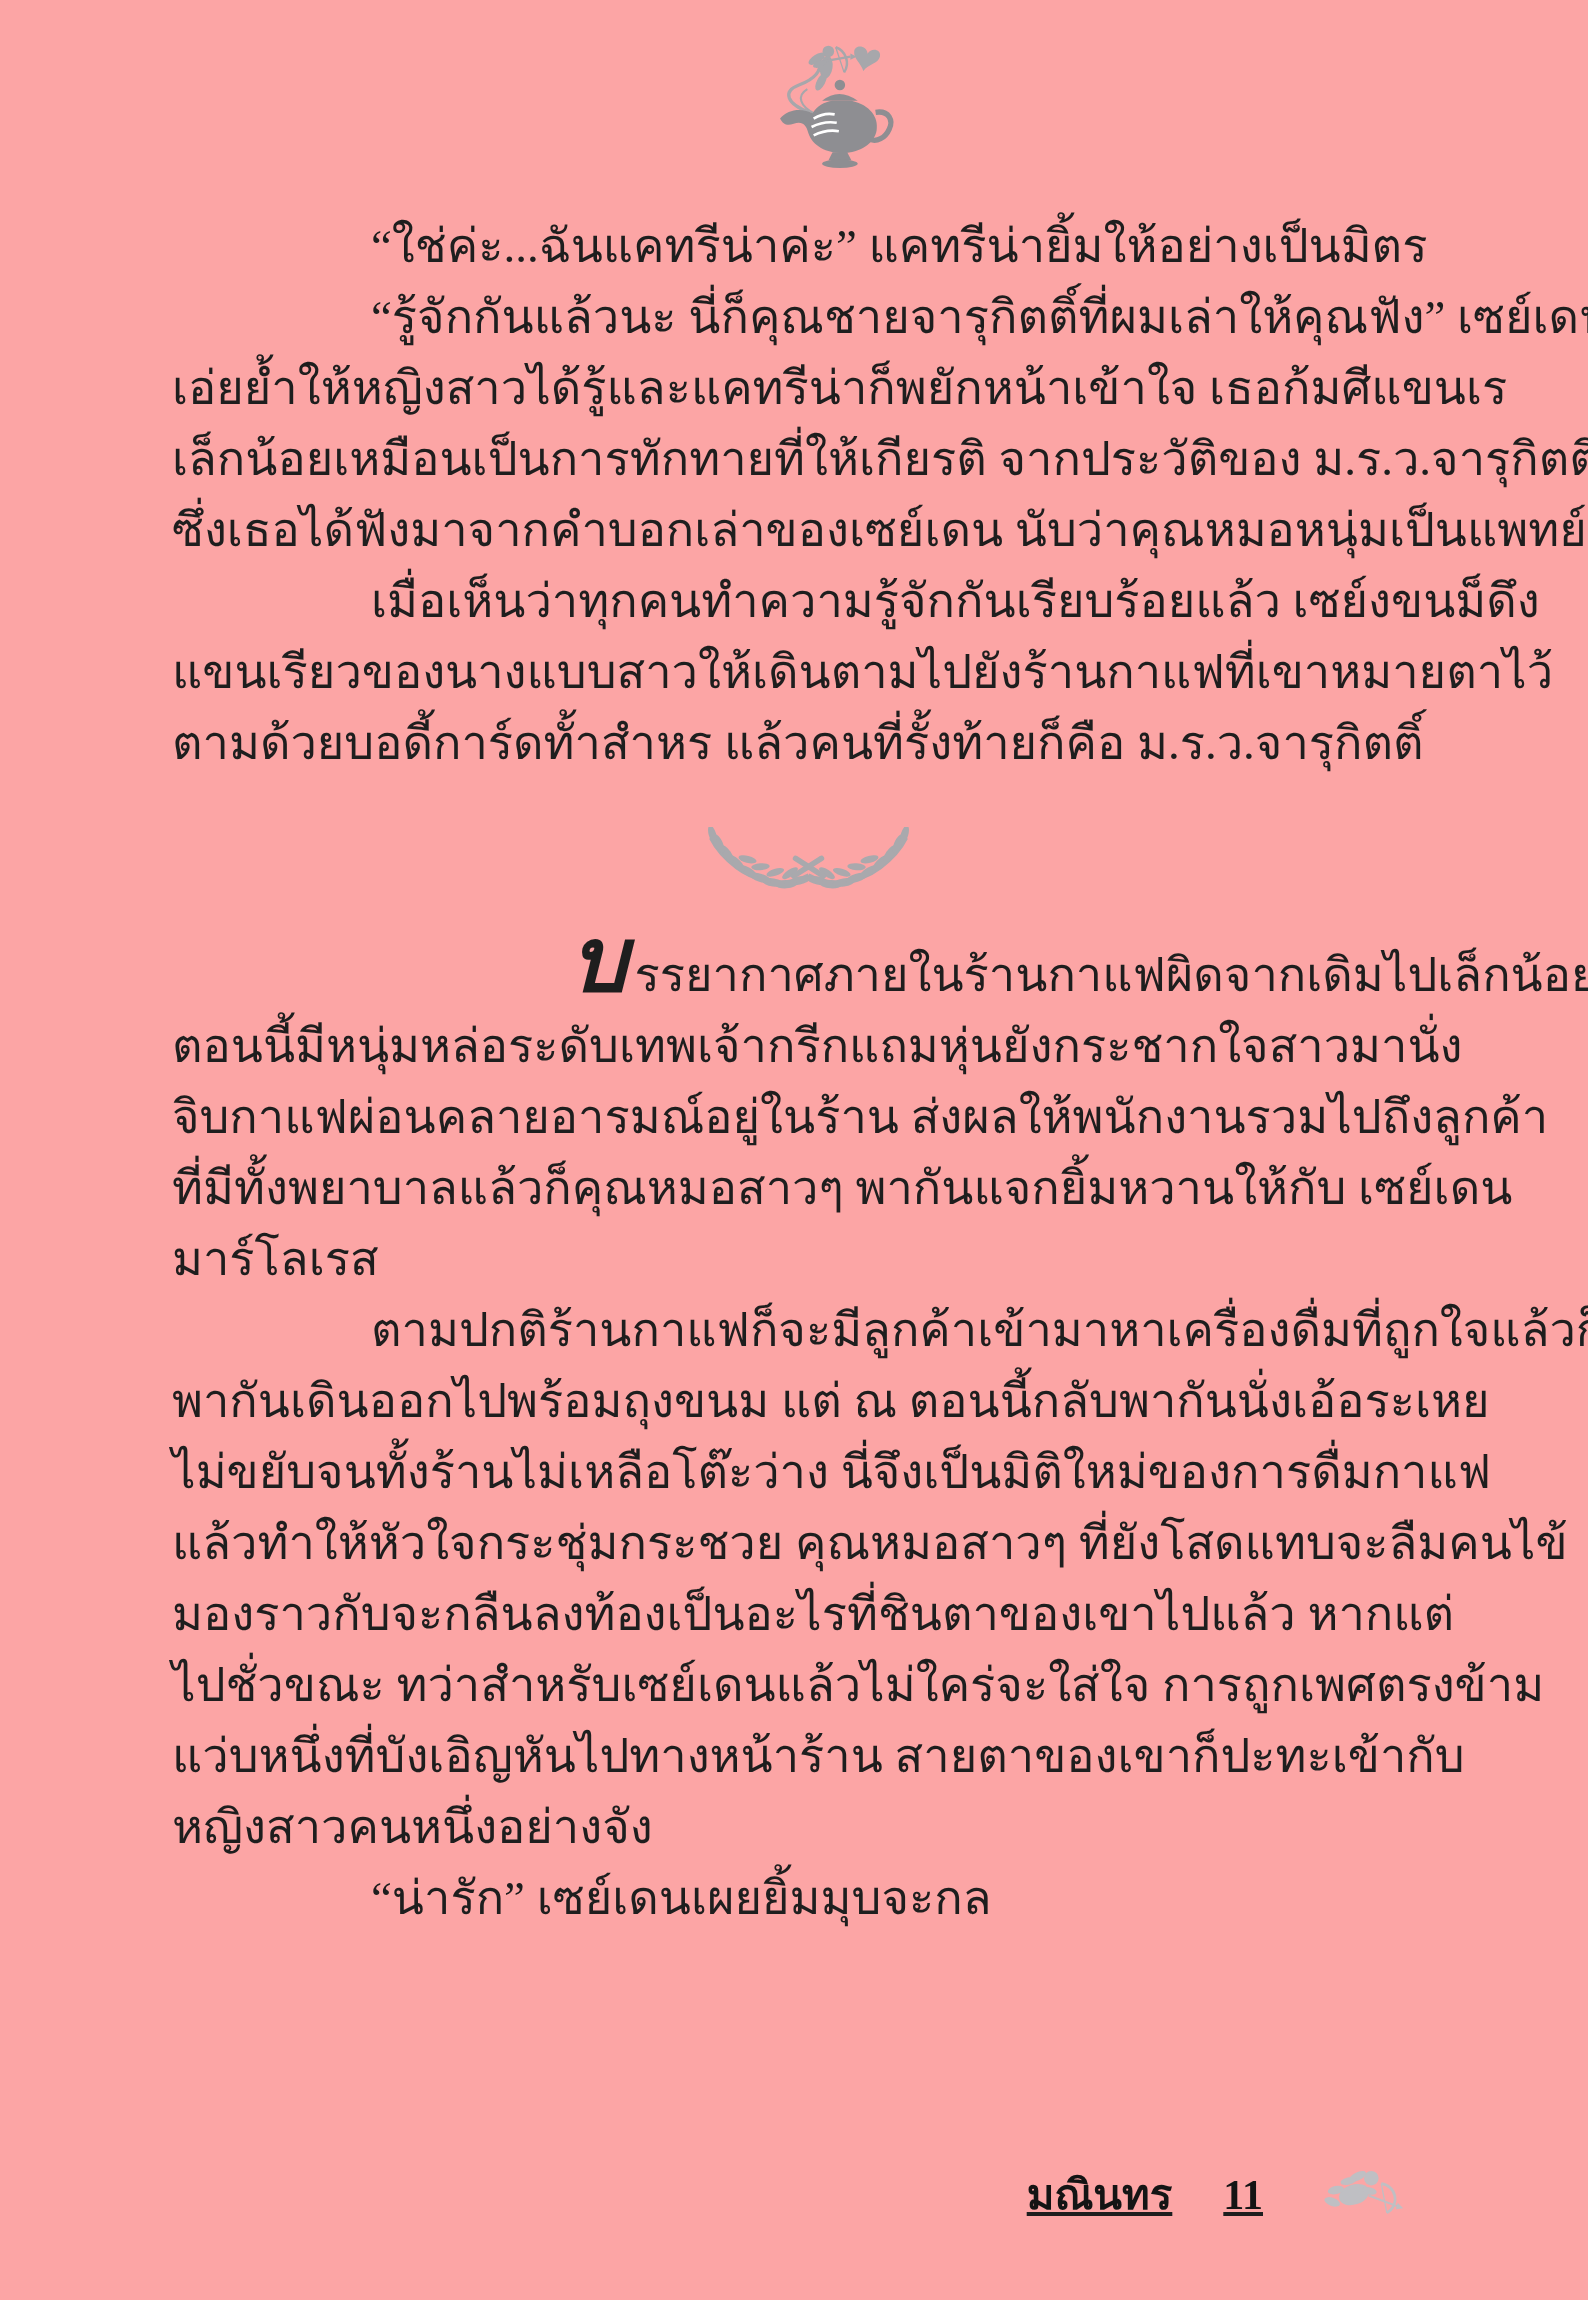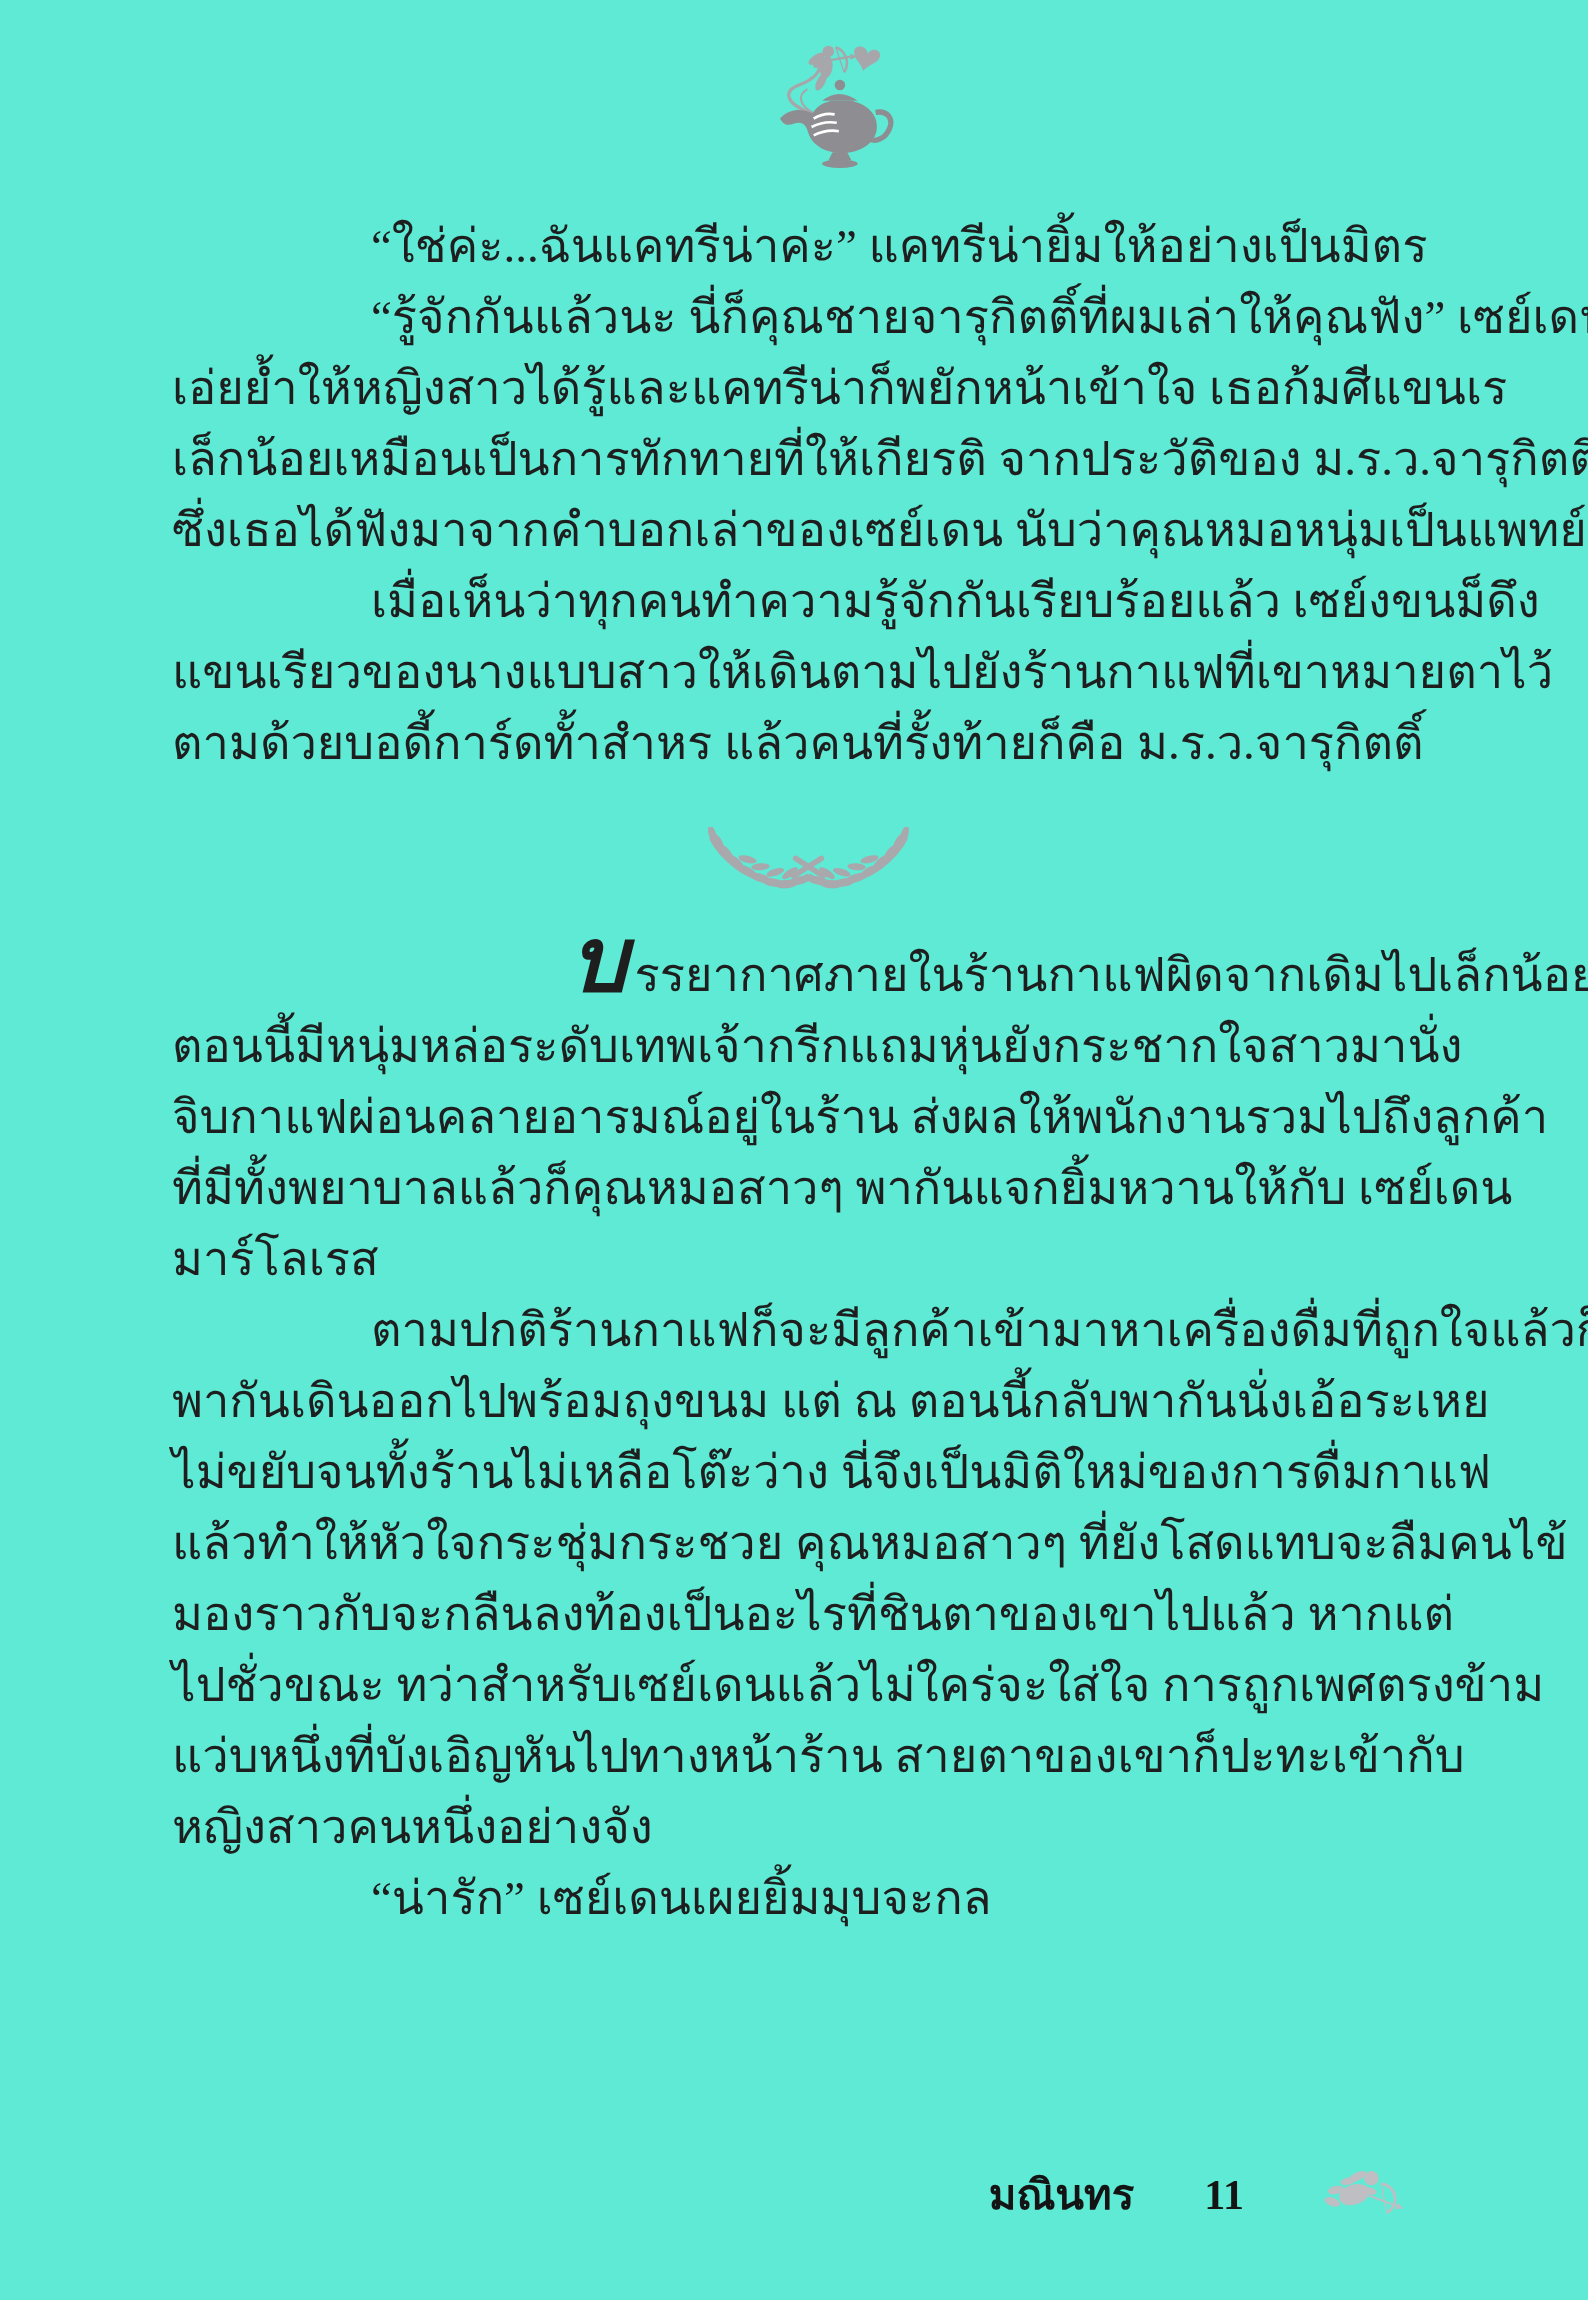--- a/index.html
+++ b/index.html
@@ -9,21 +9,21 @@
     --laurel-gray:#a9a9ad;
     --cupid-gray:#bfbfc3;
     --footer-color:#141414;
   }
   *{margin:0;padding:0;box-sizing:border-box;}
   html,body{background:#ffffff;}
   .page{
     position:relative;
     width:1589px;
     height:2300px;
-    background:#5eead4;
+    background:#fca5a5;
     overflow:hidden;
     font-family:"Liberation Serif","DejaVu Sans",sans-serif;
     color:var(--text-color);
   }
   .top-ornament{
     position:absolute;
     left:762px;
     top:43px;
     width:139px;
     height:126px;
@@ -57,21 +57,22 @@
     display:inline-block;
     padding-right:7.4px;
     vertical-align:baseline;
   }
   .footer{
     position:absolute;
     top:2165px;
     right:184px;
     display:flex;
     align-items:center;
-    gap:70px;
+    gap:51px;
+    text-decoration:underline;
   }
   .footer-title,.footer-page{
     font-size:42px;
     font-weight:700;
     color:var(--footer-color);
     line-height:61px;
   }
   .footer-cupid{width:91px;height:61px;display:block;}
 
   

